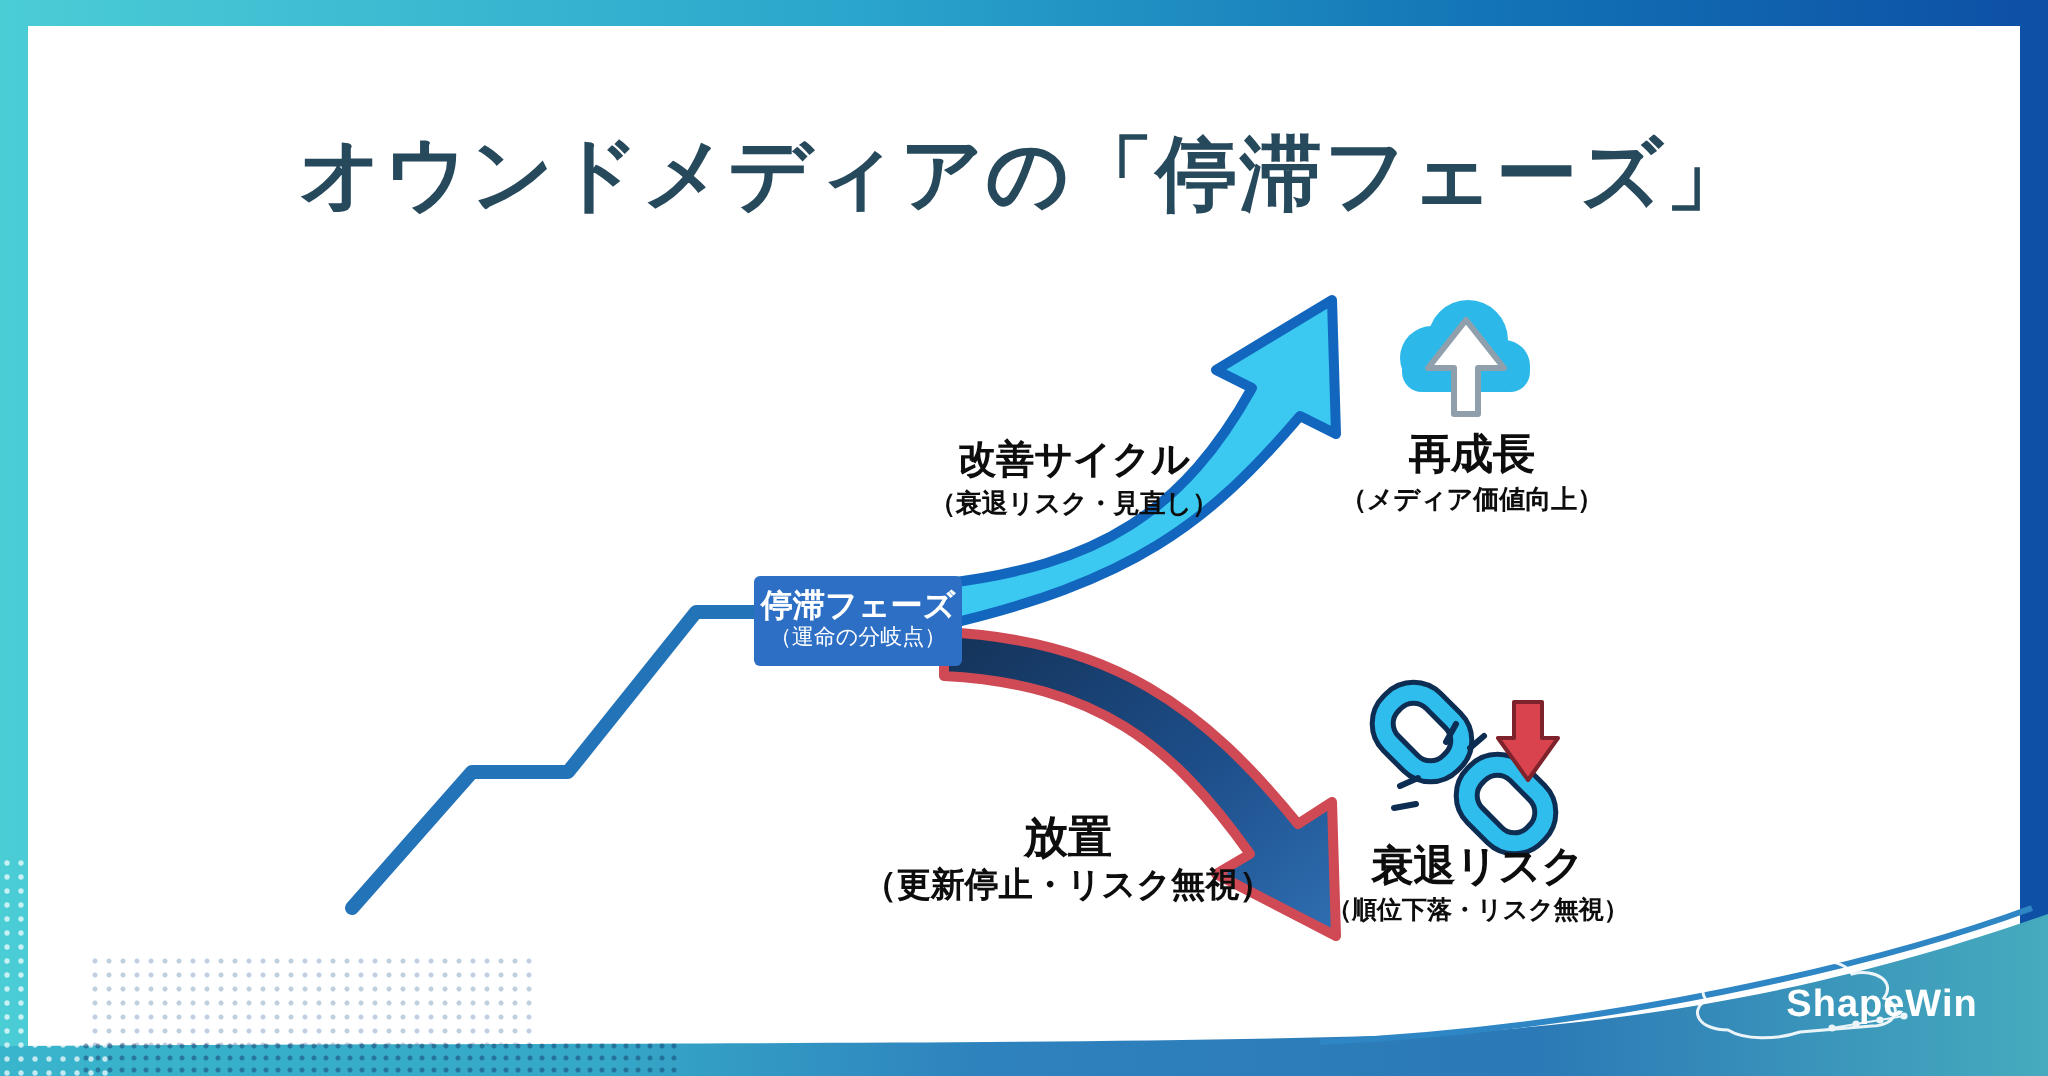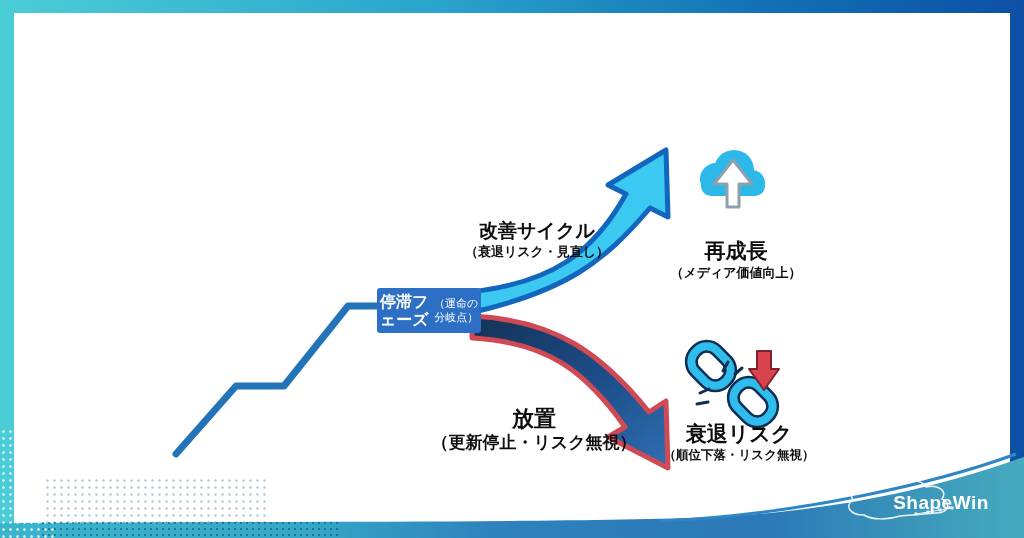--- a/index.html
+++ b/index.html
@@ -22,32 +22,32 @@
   .txt .note{display:block;font-weight:600;line-height:1.2;margin-top:2px;}
   .page-title{
     position:absolute;left:512px;top:60px;transform:translateX(-50%);
     z-index:3;font-size:41px;font-weight:800;letter-spacing:1px;
     color:#27495c;white-space:nowrap;
   }
   .lbl-kaizen{left:537px;top:220px;}
   .lbl-kaizen .main{font-size:19px;}
   .lbl-kaizen .note{font-size:13px;}
   .lbl-saisei{left:736px;top:216px;}
-  .lbl-saisei .main{font-size:21px;margin-top:23px;}
+  .lbl-saisei .main{font-size:21px;}
   .lbl-saisei .note{font-size:13px;}
   .lbl-houchi{left:534px;top:358px;margin-top:48px;}
   .lbl-houchi .main{font-size:22px;}
   .lbl-houchi .note{font-size:17px;}
   .lbl-suitai{left:739px;top:422px;}
   .lbl-suitai .main{font-size:21px;}
   .lbl-suitai .note{font-size:12.5px;}
   .stagnation-box{
     position:absolute;left:377px;top:288px;width:104px;height:45px;
     background:#2d6fc4;border-radius:3px;z-index:2;
-    display:flex;flex-direction:row;justify-content:center;align-items:center;
+    display:flex;flex-direction:column;justify-content:center;align-items:center;
     color:#ffffff;text-align:center;
   }
   .stagnation-box .main{font-size:16px;font-weight:800;line-height:1.1;display:block;}
   .stagnation-box .note{font-size:11px;font-weight:400;line-height:1.2;display:block;}
   .logo-text{
     position:absolute;left:905px;top:492px;transform:translateX(-50%);
     z-index:3;color:#ffffff;font-size:19px;font-weight:600;letter-spacing:.5px;white-space:nowrap;margin-left:36px;
   }
   .dots{position:absolute;z-index:2;pointer-events:none;}
   .dots-corner{
@@ -131,20 +131,21 @@
       <circle cx="928" cy="512" r="1.8" fill="#ffffff"></circle>
       <circle cx="940" cy="510" r="1.8" fill="#ffffff"></circle>
       <circle cx="952" cy="508" r="1.8" fill="#ffffff"></circle>
     </g>
   </svg>
 
   <div class="dots dots-corner"></div>
   <div class="dots dots-paper"></div>
   <div class="dots dots-band"></div>
 
+  <div class="page-title">オウンドメディアの「停滞フェーズ」</div>
 
   <div class="stagnation-box">
     <span class="main">停滞フェーズ</span>
     <span class="note">（運命の分岐点）</span>
   </div>
 
   <div class="txt lbl-kaizen">
     <span class="main">改善サイクル</span>
     <span class="note">（衰退リスク・見直し）</span>
   </div>

